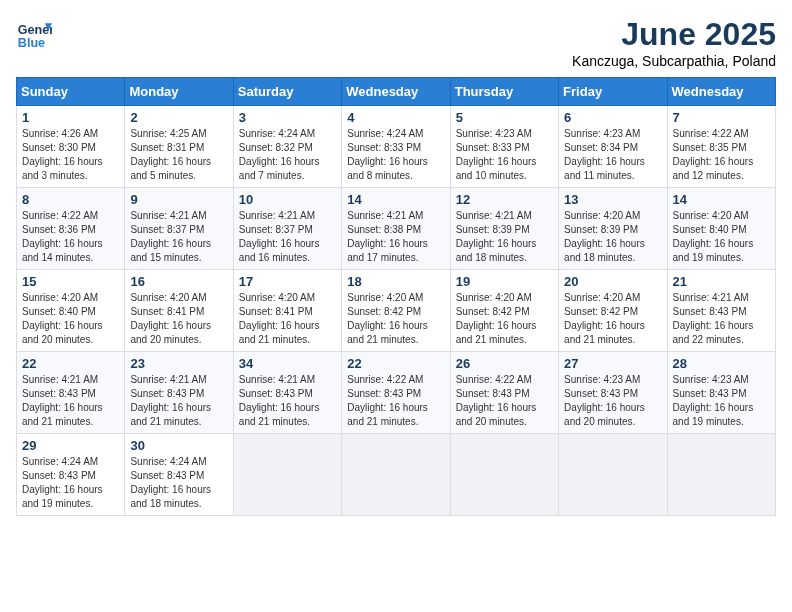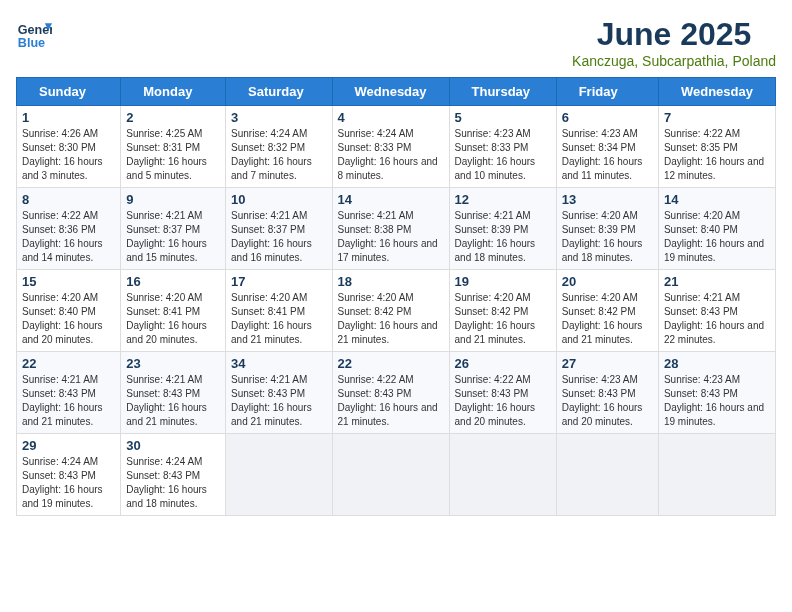--- a/index.html
+++ b/index.html
@@ -19,43 +19,43 @@
     .logo {
       display: flex;
       align-items: center;
       gap: 4px;
     }
     .logo-icon {
       width: 36px;
       height: 36px;
     }
     .title-area {
-      text-align: center;
+      text-align: right;
     }
     .month-title {
       font-size: 32px;
       font-weight: bold;
       color: #1a3a5c;
     }
     .location-title {
       font-size: 14px;
-      color: #4d7c0f;
+      color: #000000;
     }
     .calendar {
       width: 100%;
       border-collapse: collapse;
       border: 1px solid #ccc;
     }
     .calendar th {
       background: #2a7fd4;
       color: #fff;
       font-size: 13px;
       font-weight: bold;
       text-align: left;
-      padding: 6px 22px;
+      padding: 6px 4px;
       border: 1px solid #1a6ab8;
     }
     .calendar td {
       vertical-align: top;
       border: 1px solid #ddd;
       padding: 4px 5px;
       width: 14.28%;
       min-height: 80px;
       background: #fff;
       font-size: 10.5px;

